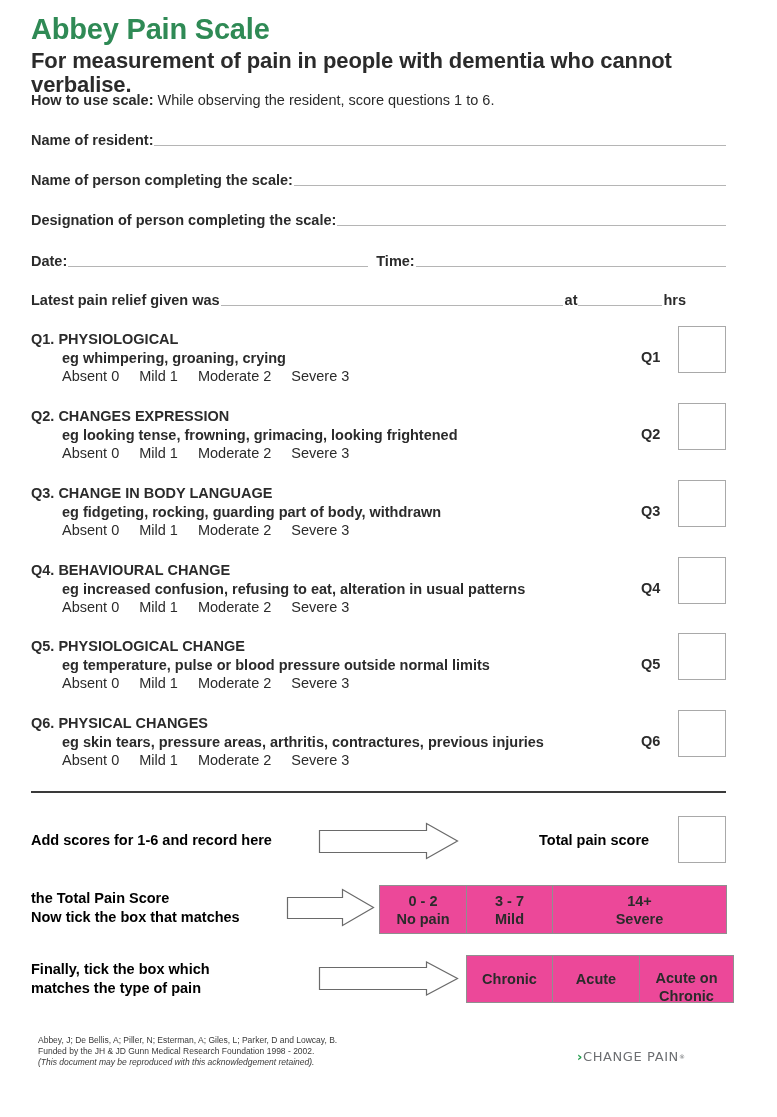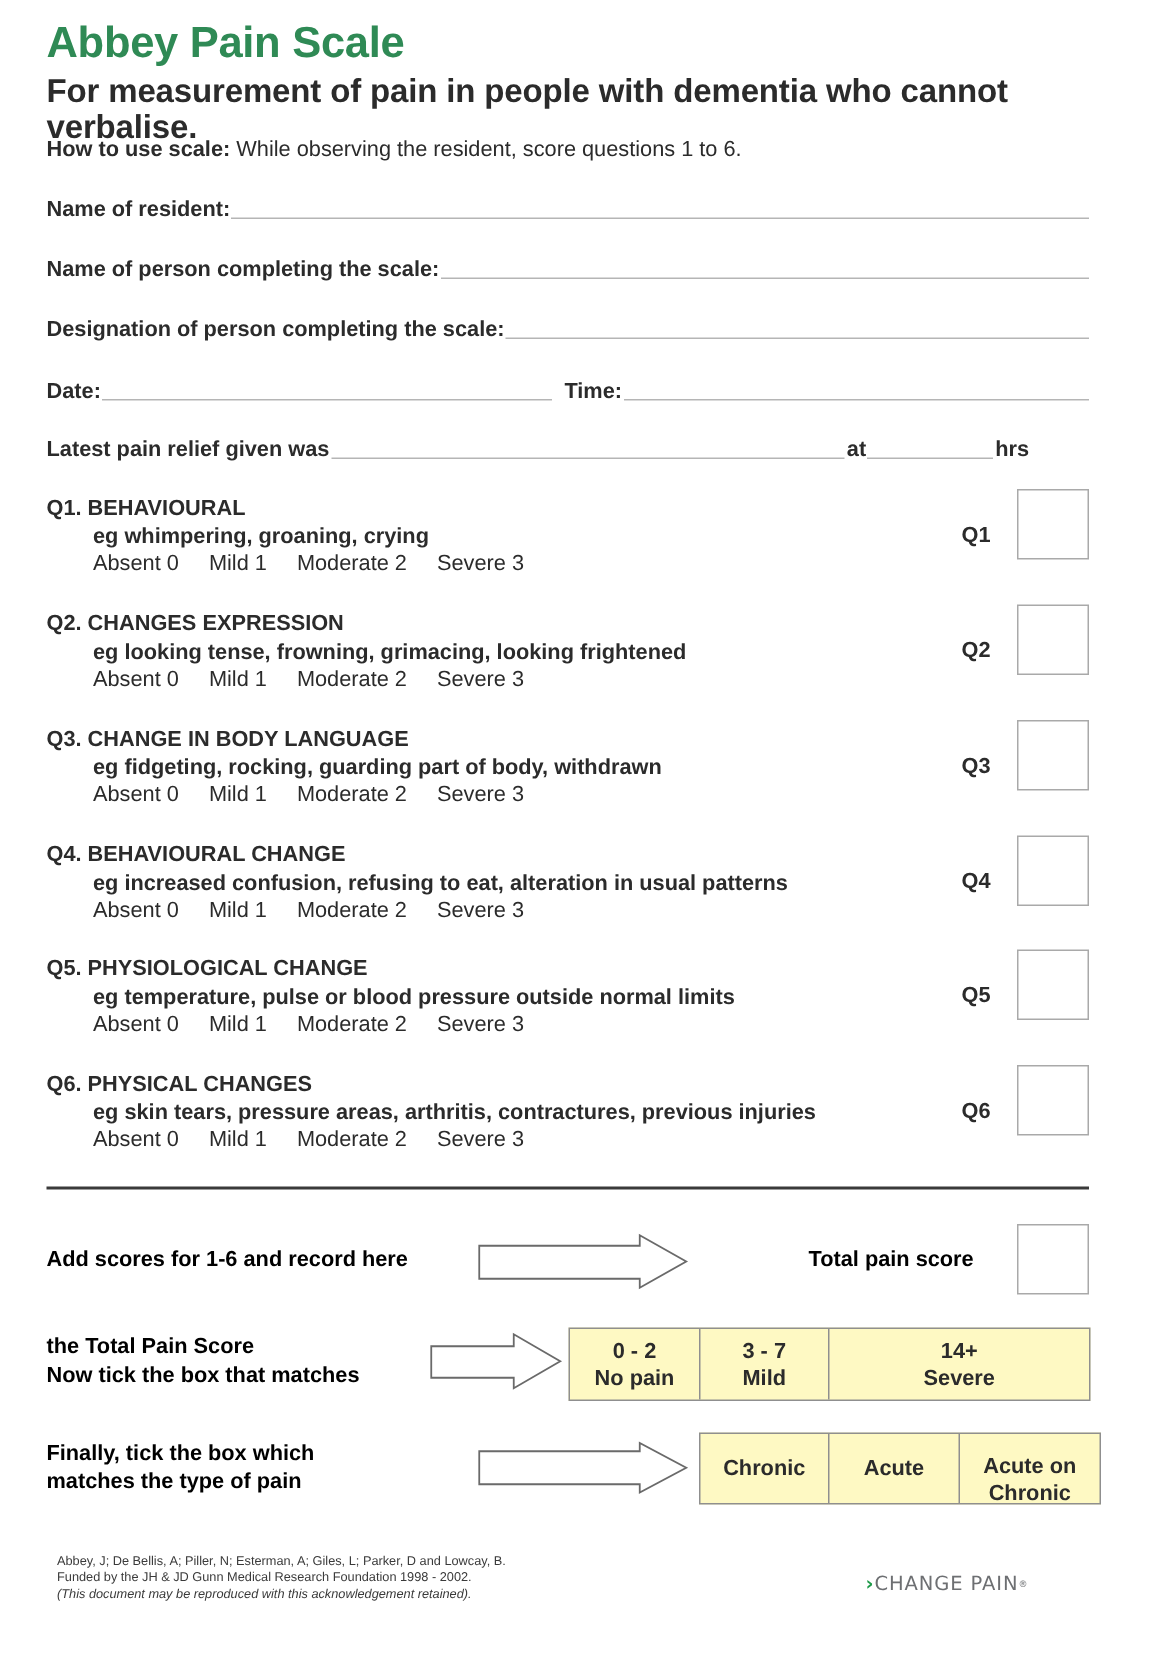--- a/index.html
+++ b/index.html
@@ -26,21 +26,21 @@
   .q-options span { margin-right: 20px; }
   .q-code { position: absolute; left: 610px; top: 18px; font-size: 14.5px; font-weight: bold; line-height: 19px; }
   .q-box { position: absolute; left: 647px; top: -4px; width: 48px; height: 47px; border: 1.5px solid #a9a9a9; background: #fff; }
 
   .divider { left: 31px; top: 791px; width: 695px; height: 2px; background: #3a3a3a; }
 
   .lbl { font-size: 14.5px; font-weight: bold; color: #000000; line-height: 19px; }
 
   .total-box { left: 678px; top: 816px; width: 48px; height: 47px; border: 1.5px solid #a9a9a9; }
 
-  .grid { display: flex; border: 1.5px solid #8f8f8f; background: #fef9c3; }
+  .grid { display: flex; border: 1.5px solid #8f8f8f; background: #ec4899; }
   .grid .cell { border-right: 1.5px solid #8f8f8f; display: flex; flex-direction: column; align-items: center; justify-content: center; font-size: 14.5px; font-weight: bold; line-height: 18px; text-align: center; color: #2b2b2b; }
   .grid .cell:last-child { border-right: none; }
 
   .footer-cite { left: 38px; top: 1035px; font-size: 8.5px; line-height: 11px; color: #3a3a3a; }
   .footer-cite .italic { font-style: italic; }
 
   .brand { left: 577px; top: 1049px; font-size: 13px; letter-spacing: 0.6px; color: #6d6f72; font-family: "DejaVu Sans", sans-serif; line-height: 16px; white-space: nowrap; }
   .brand .chev { color: #1f9a4a; font-weight: bold; }
   .brand sup { font-size: 6px; vertical-align: top; }
 
@@ -77,21 +77,21 @@
 </div>
 <div class="field-row" style="top:289px;">
   <span class="field-label">Latest pain relief given was</span>
   <span class="field-line fixed-line" style="width:342px;"></span>
   <span class="field-label" style="margin-left:2px;">at</span>
   <span class="field-line fixed-line" style="width:84px;"></span>
   <span class="field-label" style="margin-left:1px;">hrs</span>
 </div>
 
 <div class="question" style="top:330px;">
-  <div class="q-title">Q1. BEHAVIOURAL</div>
+  <div class="q-title">Q1. PHYSIOLOGICAL</div>
   <div class="q-example">eg whimpering, groaning, crying</div>
   <div class="q-options">
     <span>Absent 0</span>
     <span>Mild 1</span>
     <span>Moderate 2</span>
     <span>Severe 3</span>
   </div>
   <div class="q-code">Q1</div>
   <div class="q-box"></div>
 </div>

